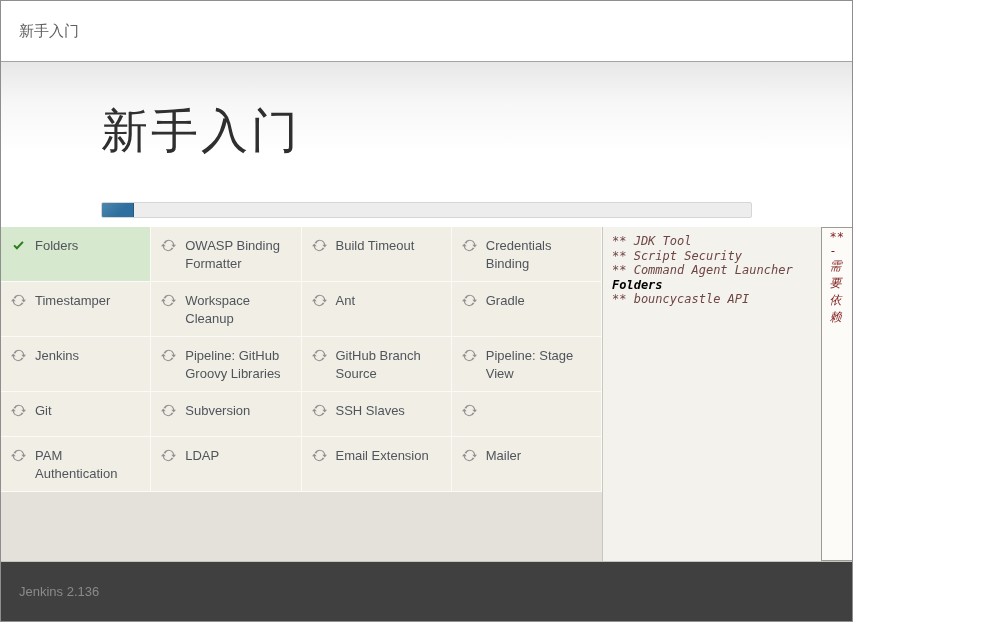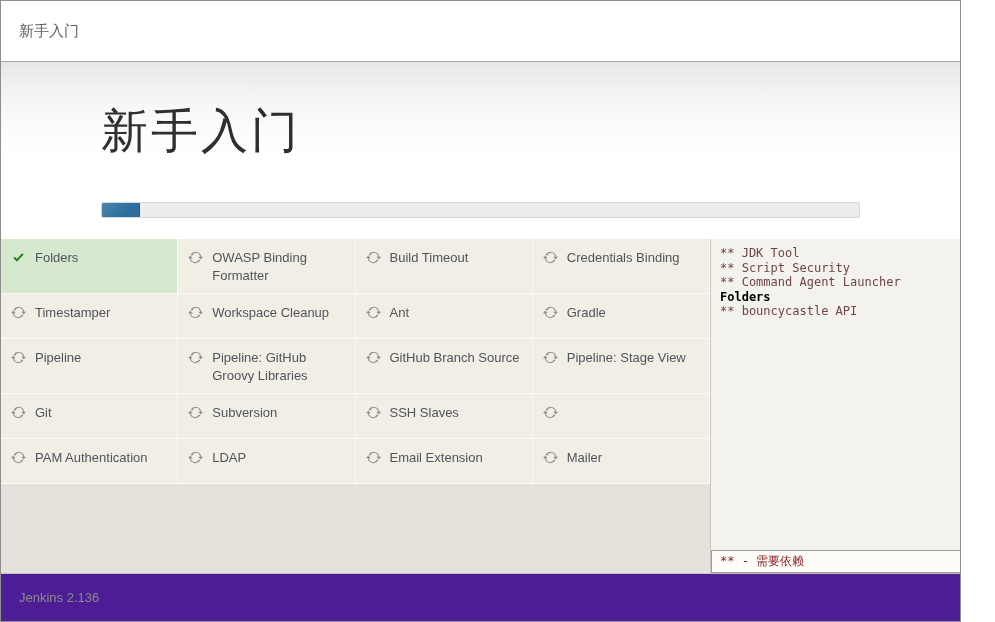--- a/index.html
+++ b/index.html
@@ -3,21 +3,21 @@
 <meta charset="utf-8">
 <style>
   * { margin: 0; padding: 0; box-sizing: border-box; }
   html, body { width: 995px; height: 622px; }
   body {
     font-family: "Liberation Sans", sans-serif;
     background: #fff;
     overflow: hidden;
   }
   .page {
-    width: 961px; height: 622px;
+    width: 853px; height: 622px;
     border: 1px solid #8e8e8e;
     display: flex; flex-direction: column;
     background: #fff;
   }
   
   .topbar {
     height: 61px; flex: 0 0 61px;
     display: flex; align-items: center;
     padding: 0 18px;
     border-bottom: 1px solid #a3a3a3;
@@ -45,21 +45,20 @@
   }
   .progress-fill {
     height: 100%;
     background: linear-gradient(135deg, #4d87ac 0%, #2f6f9f 60%);
     border-right: 1px solid #24587e;
   }
   
   .main {
     height: 334px; flex: 0 0 334px;
     display: flex;
-    margin-top: 12px;
   }
   .plugin-grid {
     flex: 1 1 auto;
     display: grid;
     grid-template-columns: repeat(4, 1fr);
     align-content: start;
     background: #e3e1d9;
   }
   .plugin-cell {
     min-height: 45px;
@@ -73,21 +72,21 @@
   .plugin-label { font-size: 13px; line-height: 1.35; color: #50555c; padding-top: 1px; }
   .icon { flex: 0 0 15px; width: 15px; height: 15px; display: inline-block; margin-top: 2px; }
   .icon svg { display: block; }
   .plugin-cell .check { display: none; }
   .plugin-cell.state-done .check { display: inline-block; }
   
   .log-panel {
     flex: 0 0 250px; width: 250px;
     background: #f4f2ec;
     border-left: 1px solid #c9c7be;
-    display: flex; flex-direction: column;
+    display: flex; flex-direction: row; font-style: italic;
   }
   .log-lines {
     flex: 1 1 auto;
     padding: 7px 9px;
     font-family: "DejaVu Sans Mono", monospace;
     font-size: 12px; line-height: 14.5px;
     color: #6e4545;
     overflow: hidden;
   }
   .log-line.bold span { font-weight: bold; color: #000; }
@@ -97,21 +96,21 @@
     border-right: none;
     background: #fcfbf7;
     font-family: "DejaVu Sans Mono", monospace;
     font-size: 12px; color: #7f1d1d;
     padding: 2px 8px;
   }
   
   .footer {
     flex: 1 1 auto;
     border-top: 1px solid #c4c4c4;
-    background: #4c1d95;
+    background: #404040;
     display: flex; align-items: center;
     padding: 0 18px;
   }
   .footer span { font-size: 13px; color: #8a8a8a; }
 </style>
 </head>
 <body>
 
 <div class="page">
 
@@ -209,21 +208,21 @@
           <span class="plugin-label">Gradle</span>
         </div>
         <div class="plugin-cell state-pending">
           <span class="icon spinner">
             <svg viewBox="0 0 16 16" width="15" height="15" aria-hidden="true">
               <path fill="#919191" d="M8 3a5 5 0 0 1 4.9 4.1H11l2.6 3L16 7.1h-1.8A6.2 6.2 0 0 0 2.8 5l1.7 1A5 5 0 0 1 8 3z"></path>
               <path fill="#919191" d="M8 13a5 5 0 0 1-4.9-4.1H5L2.4 5.9 0 8.9h1.8a6.2 6.2 0 0 0 11.4 2.1l-1.7-1A5 5 0 0 1 8 13z"></path>
             </svg>
           </span>
 
-          <span class="plugin-label">Pipeline</span>
+          <span class="plugin-label">Jenkins</span>
         </div>
         <div class="plugin-cell state-pending">
           <span class="icon spinner">
             <svg viewBox="0 0 16 16" width="15" height="15" aria-hidden="true">
               <path fill="#919191" d="M8 3a5 5 0 0 1 4.9 4.1H11l2.6 3L16 7.1h-1.8A6.2 6.2 0 0 0 2.8 5l1.7 1A5 5 0 0 1 8 3z"></path>
               <path fill="#919191" d="M8 13a5 5 0 0 1-4.9-4.1H5L2.4 5.9 0 8.9h1.8a6.2 6.2 0 0 0 11.4 2.1l-1.7-1A5 5 0 0 1 8 13z"></path>
             </svg>
           </span>
 
           <span class="plugin-label">Pipeline: GitHub Groovy Libraries</span>

